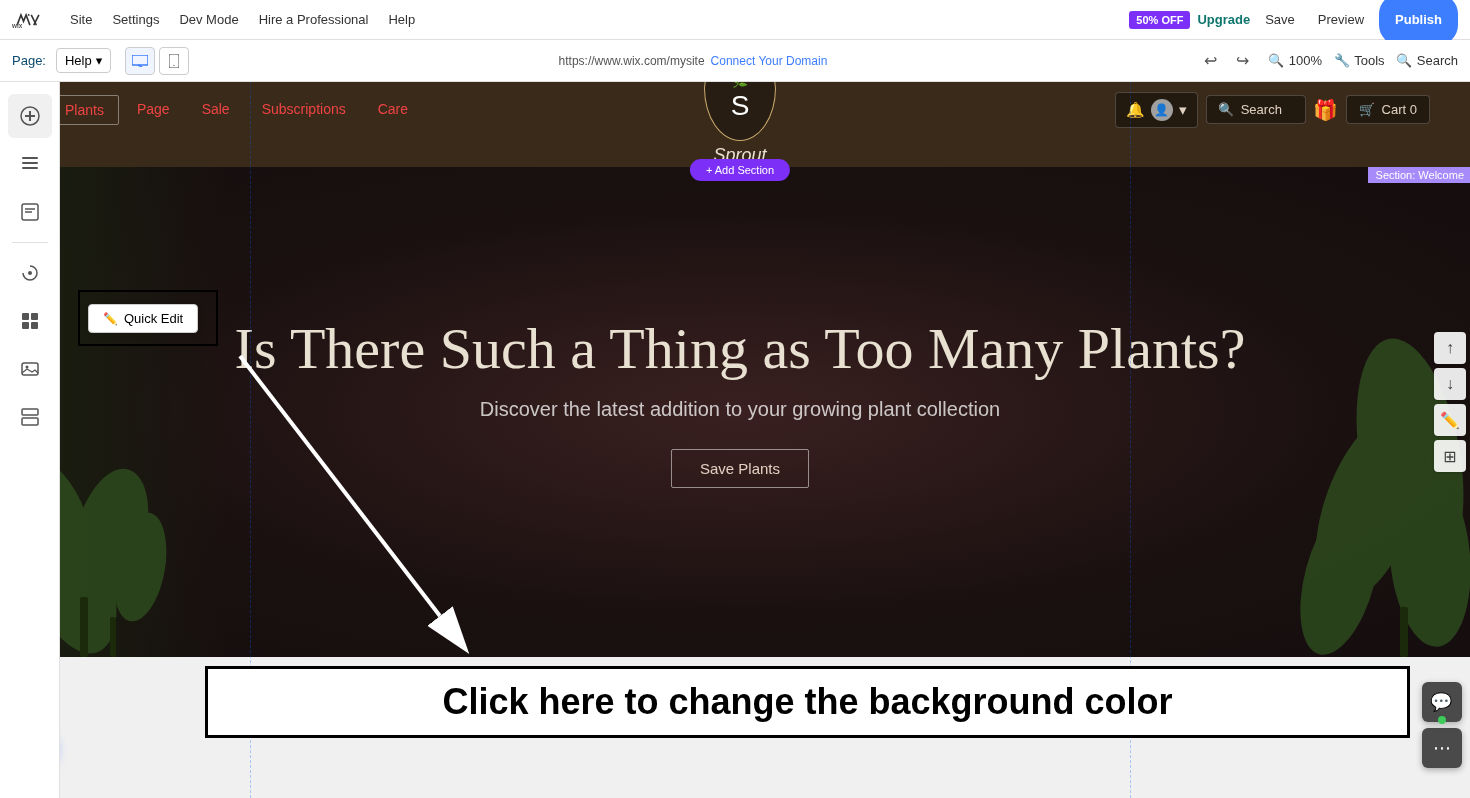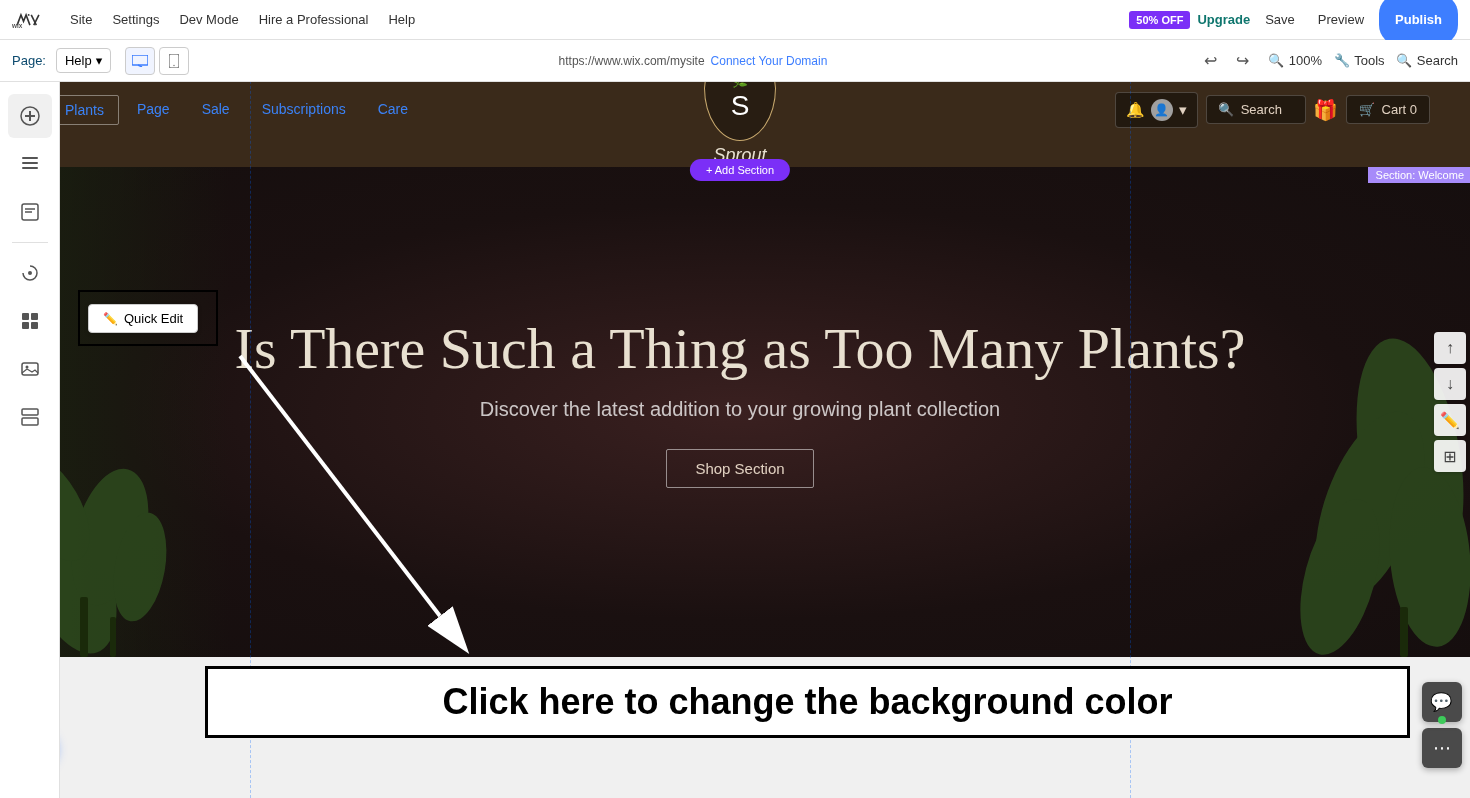--- a/index.html
+++ b/index.html
@@ -128,21 +128,21 @@
       background: #3a2a1a;
       height: 115px;
       position: relative;
       display: flex; align-items: center;
       padding: 0 40px;
     }
     .nav-links {
       display: flex; gap: 4px;
     }
     .nav-link {
-      color: #3b82f6; font-size: 14px; padding: 6px 14px;
+      color: #ef4444; font-size: 14px; padding: 6px 14px;
       cursor: pointer; border-radius: 2px;
     }
     .nav-link:first-child { border: 1px solid rgba(255,255,255,0.4); }
 
     
     .site-logo {
       position: absolute; left: 50%; transform: translateX(-50%);
       display: flex; flex-direction: column; align-items: center;
     }
     .logo-emblem {
@@ -559,21 +559,21 @@
           <ellipse cx="220" cy="300" rx="40" ry="90" transform="rotate(-5 220 300)"></ellipse>
           <ellipse cx="130" cy="320" rx="35" ry="80" transform="rotate(15 130 320)"></ellipse>
         </g>
         <rect x="190" y="350" width="8" height="50" fill="#1a2a0a" rx="2"></rect>
       </svg>
     </div>
 
     <div class="welcome-content">
       <h1 class="welcome-headline">Is There Such a Thing as Too Many Plants?</h1>
       <p class="welcome-subtitle">Discover the latest addition to your growing plant collection</p>
-      <button class="shop-plants-btn">Shop Section</button>
+      <button class="shop-plants-btn">Save Plants</button>
     </div>
 
     <span class="section-welcome-label">Section: Welcome</span>
   </div>
 
   <div id="quick-edit-container"></div>
   <div id="quick-edit-btn">
     <span style="font-size:12px;">✏️</span>
     <span>Quick Edit</span>
   </div>

